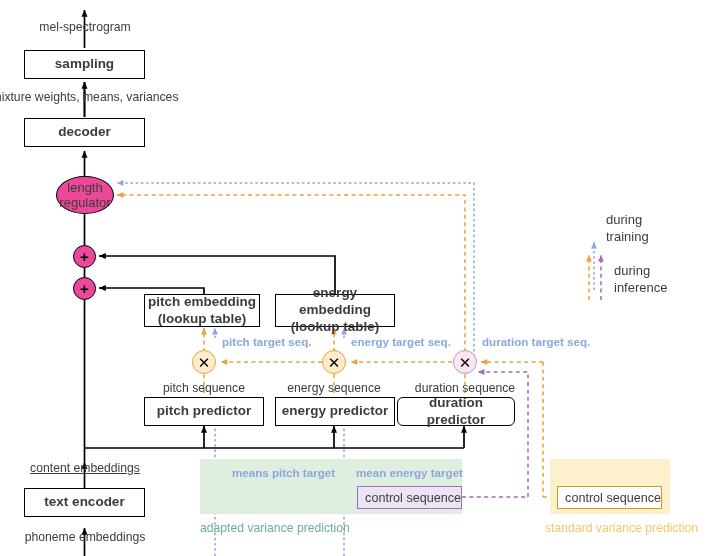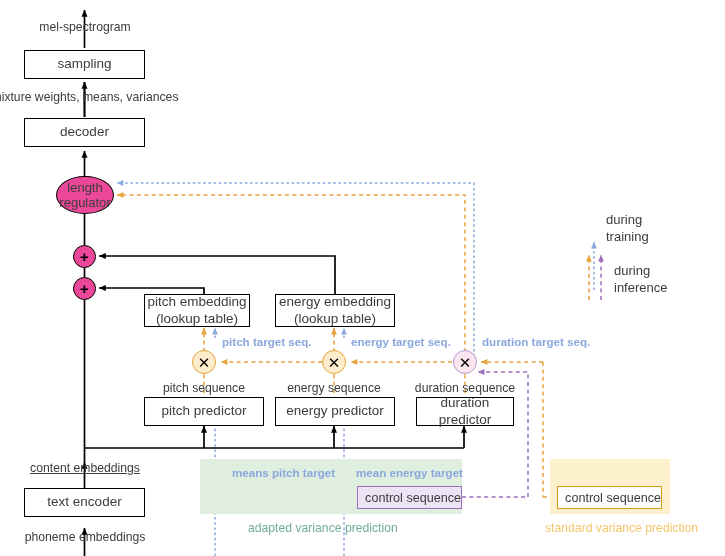--- a/index.html
+++ b/index.html
@@ -2,30 +2,30 @@
 <html><head>
 <meta charset="utf-8">
 <style>
   html,body{margin:0;padding:0;background:#ffffff;}
   body{width:725px;height:556px;position:relative;overflow:hidden;
        font-family:"Liberation Sans","DejaVu Sans",sans-serif;}
   #stage{position:absolute;left:0;top:0;width:725px;height:556px;}
   svg#wires{position:absolute;left:0;top:0;width:725px;height:556px;}
   .node{position:absolute;box-sizing:border-box;display:flex;align-items:center;
         justify-content:center;text-align:center;background:#fff;
-        border:1.6px solid #000;color:#3c3c3c;font-size:13.5px;line-height:1.25;}
+        border:1.6px solid #000;color:#3c3c3c;font-size:13.5px;line-height:1.25;font-weight:bold;}
   .node.two{flex-direction:column;}
   .lbl{position:absolute;color:#3c3c3c;font-size:12.2px;white-space:nowrap;}
   .lbl.c{transform:translateX(-50%);}
   .bluetxt{position:absolute;color:#8aa8dd;font-size:11.6px;white-space:nowrap;font-weight:bold;}
   .panel{position:absolute;box-sizing:border-box;}
   .panel.green{background:#dfeedf;}
   .panel.amber{background:#fdf0cd;}
   .paneltxt{position:absolute;font-size:12.2px;white-space:nowrap;}
-  .paneltxt.green{color:#6fae95;margin-left:48px;}
+  .paneltxt.green{color:#6fae95;}
   .paneltxt.amber{color:#f4c76a;}
   .ctrl{position:absolute;box-sizing:border-box;display:flex;align-items:center;
         justify-content:flex-end;font-size:12.6px;color:#3c3c3c;}
   .ctrl.purple{background:#ece3f4;border:1.5px solid #9b6fbb;}
   .ctrl.amber{background:#fff;border:1.5px solid #d79a16;}
   .circ{position:absolute;box-sizing:border-box;border-radius:50%;
         display:flex;align-items:center;justify-content:center;background:#ec4899;}
   .circ.plus{border:1.8px solid #000;}
   .circ.lenreg{border:1.7px solid #000;flex-direction:column;font-size:13px;
         color:#3c3c3c;line-height:1.18;}
@@ -140,21 +140,21 @@
     <span>regulator</span>
   </div>
 
   <div class="circ plus" style="left:73px;top:245px;width:23px;height:23px;">
     <span class="glyph">+</span>
   </div>
   <div class="circ plus" style="left:73px;top:277px;width:23px;height:23px;">
     <span class="glyph">+</span>
   </div>
 
-  <div class="node two" style="left:144px;top:294px;width:106px;height:33px;">
+  <div class="node two" style="left:144px;top:294px;width:116px;height:33px;">
     <span>pitch embedding</span>
     <span>(lookup table)</span>
   </div>
 
   <div class="node two" style="left:275px;top:294px;width:120px;height:33px;">
     <span>energy embedding</span>
     <span>(lookup table)</span>
   </div>
 
   <div class="circ mulo" style="left:192px;top:350px;width:24px;height:24px;">
@@ -166,21 +166,21 @@
   <div class="circ mulp" style="left:453px;top:350px;width:24px;height:24px;">
     <span class="glyph">✕</span>
   </div>
 
   <div class="node" style="left:144px;top:397px;width:120px;height:29px;">
     <span>pitch predictor</span>
   </div>
   <div class="node" style="left:275px;top:397px;width:120px;height:29px;">
     <span>energy predictor</span>
   </div>
-  <div class="node" style="left:416px;top:397px;width:98px;height:29px;">
+  <div class="node" style="left:397px;top:397px;width:118px;height:29px;border-radius:6px;">
     <span>duration predictor</span>
   </div>
 
   <div class="node" style="left:24px;top:488px;width:121px;height:29px;">
     <span>text encoder</span>
   </div>
 
   <div class="ctrl purple" style="left:357px;top:486px;width:105px;height:23px;">
     <span>control sequence</span>
   </div>

